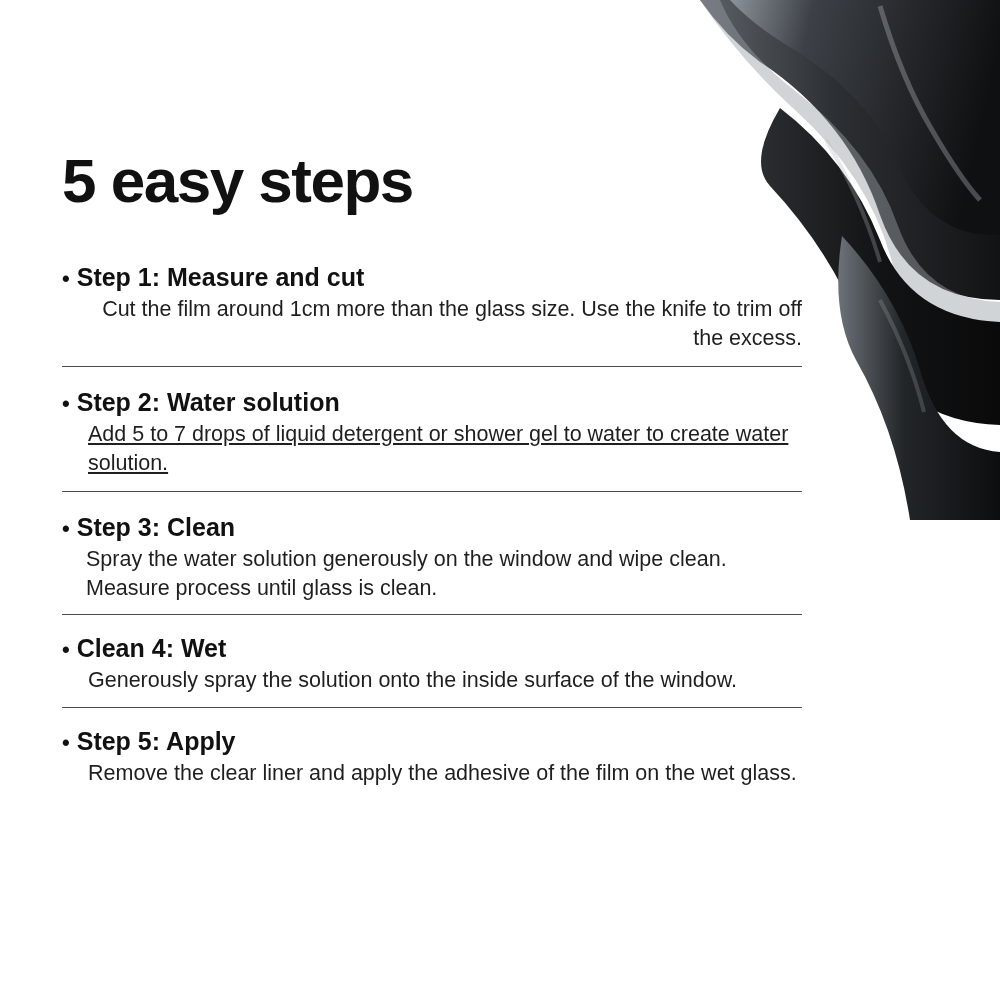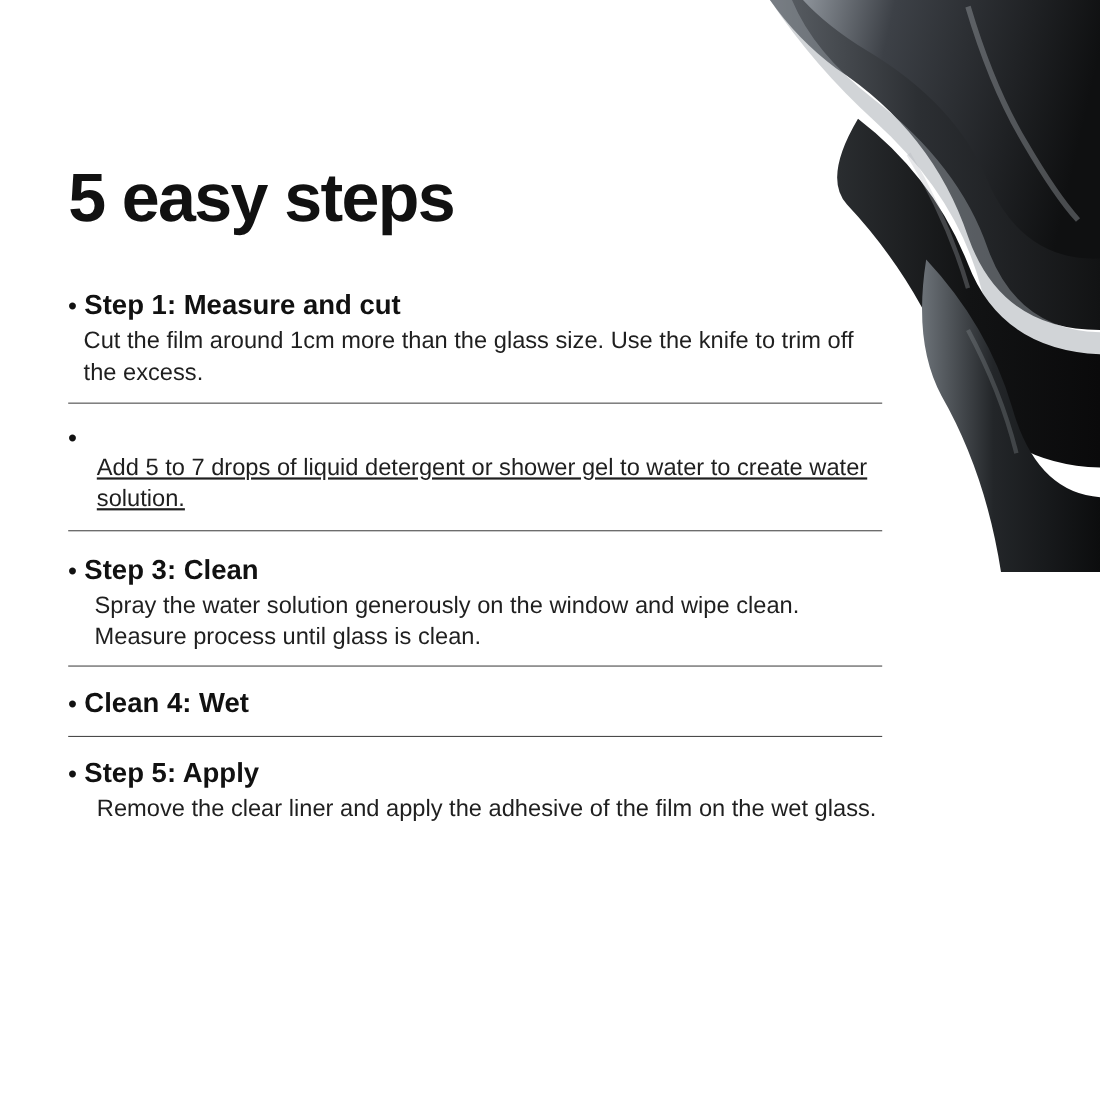--- a/index.html
+++ b/index.html
@@ -84,21 +84,21 @@
     color: #111111;
   }
   .step-body {
     font-size: 21.5px;
     font-weight: 400;
     color: #1f1f1f;
     line-height: 1.32;
     margin: 0 0 0 18px;
     max-width: 730px;
   }
-  .step.indent-0 .step-body { margin-left: 14px; }
+  .step.indent-0 .step-body { margin-left: 14px; text-align: right; }
   .step.indent-1 .step-body { margin-left: 26px; text-decoration: underline; }
   .step.indent-2 .step-body { margin-left: 24px; }
   .step.indent-3 .step-body { margin-left: 26px; }
   .step.indent-4 .step-body { margin-left: 26px; }
 
   
   .step.s1 { margin-bottom: 20px; padding-bottom: 14px; }
   .step.s2 { margin-bottom: 20px; padding-bottom: 14px; }
   .step.s3 { margin-bottom: 18px; padding-bottom: 12px; }
   .step.s4 { margin-bottom: 18px; padding-bottom: 12px; }
@@ -158,37 +158,39 @@
       <div class="step-head">
         <span class="bullet">•</span>
         <span>Step 1: Measure and cut</span>
       </div>
       <p class="step-body">Cut the film around 1cm more than the glass size. Use the knife to trim off the excess.</p>
     </div>
 
     <div class="step s2 indent-1">
       <div class="step-head">
         <span class="bullet">•</span>
+        <span>Step 2: Water solution</span>
       </div>
       <p class="step-body">Add 5 to 7 drops of liquid detergent or shower gel to water to create water solution.</p>
     </div>
 
     <div class="step s3 indent-2">
       <div class="step-head">
         <span class="bullet">•</span>
         <span>Step 3: Clean</span>
       </div>
       <p class="step-body">Spray the water solution generously on the window and wipe clean. Measure process until glass is clean.</p>
     </div>
 
     <div class="step s4 indent-3">
       <div class="step-head">
         <span class="bullet">•</span>
         <span>Clean 4: Wet</span>
       </div>
+      <p class="step-body">Generously spray the solution onto the inside surface of the window.</p>
     </div>
 
     <div class="step s5 indent-4">
       <div class="step-head">
         <span class="bullet">•</span>
         <span>Step 5: Apply</span>
       </div>
       <p class="step-body">Remove the clear liner and apply the adhesive of the film on the wet glass.</p>
     </div>
 

